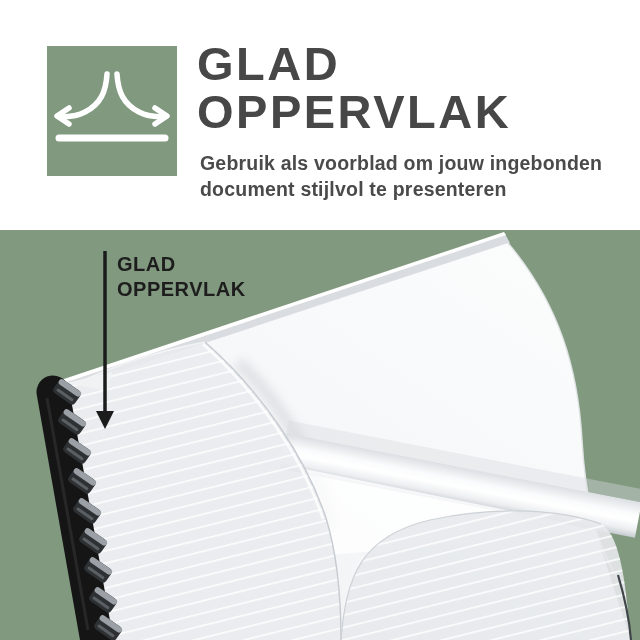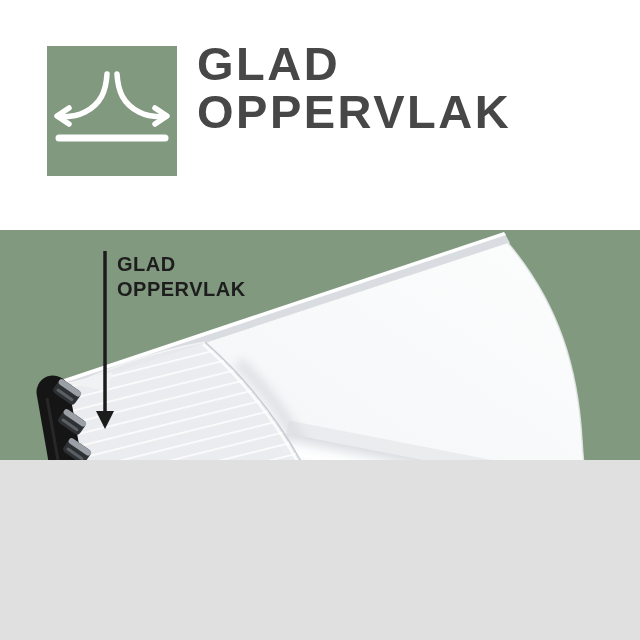--- a/index.html
+++ b/index.html
@@ -7,21 +7,21 @@
     --headline-text:#474747;
     --description-text:#4A4A4A;
     --callout-text:#1D1D1D;
     --paper-white:#F6F7F8;
     --binding-black:#151515;
     --page-bg:#FFFFFF;
   }
   html,body{margin:0;padding:0;}
   body{font-family:"Liberation Sans",sans-serif;background:#e0e0e0;}
   .canvas{
-    position:relative;width:640px;height:460px;overflow:hidden;
+    position:relative;width:640px;height:640px;overflow:hidden;
     background:var(--page-bg);
   }
   
   .top-section{position:absolute;left:0;top:0;width:640px;height:230px;background:var(--page-bg);}
   .feature-icon-box{
     position:absolute;left:47px;top:46px;width:130px;height:130px;
     background:var(--accent-green);
   }
   .feature-icon-box svg{position:absolute;left:0;top:0;width:130px;height:130px;}
   .headline{
@@ -68,20 +68,24 @@
           <path d="M12,92 L118,92" stroke-width="7"></path>
         </g>
       </svg>
     </div>
 
     <h1 class="headline">
       <span>GLAD</span>
       <span>OPPERVLAK</span>
     </h1>
 
+    <p class="description">
+      <span>Gebruik als voorblad om jouw ingebonden</span>
+      <span>document stijlvol te presenteren</span>
+    </p>
   </div>
 
   <div class="photo-section">
 
     <svg class="scene" viewBox="0 0 640 410" aria-hidden="true">
       <defs>
         <linearGradient id="paperGrad" x1="1" y1="0" x2="0" y2="1">
           <stop offset="0" stop-color="#FCFDFD"></stop>
           <stop offset="0.55" stop-color="#F6F7F8"></stop>
           <stop offset="1" stop-color="#EDEFF2"></stop>

